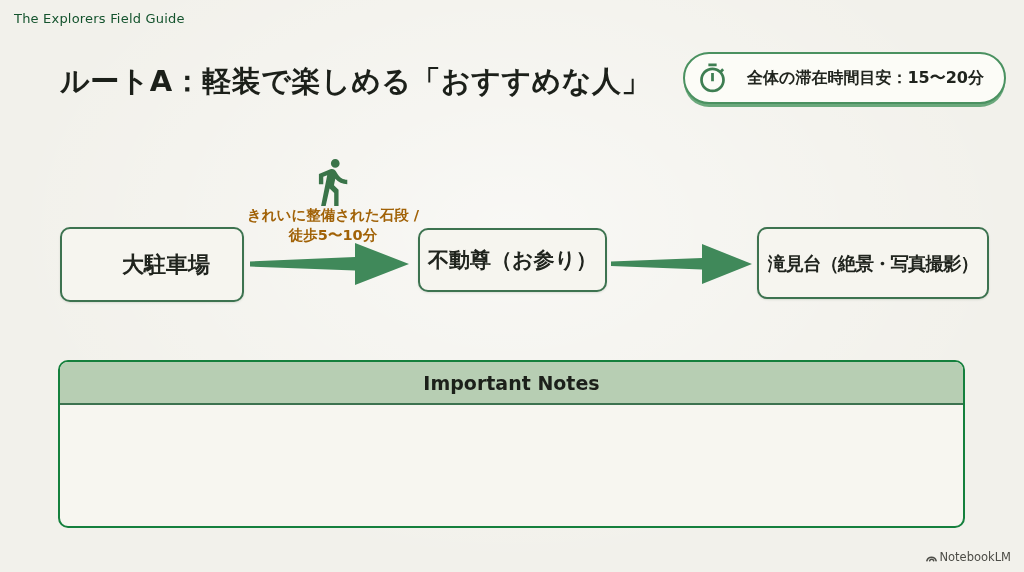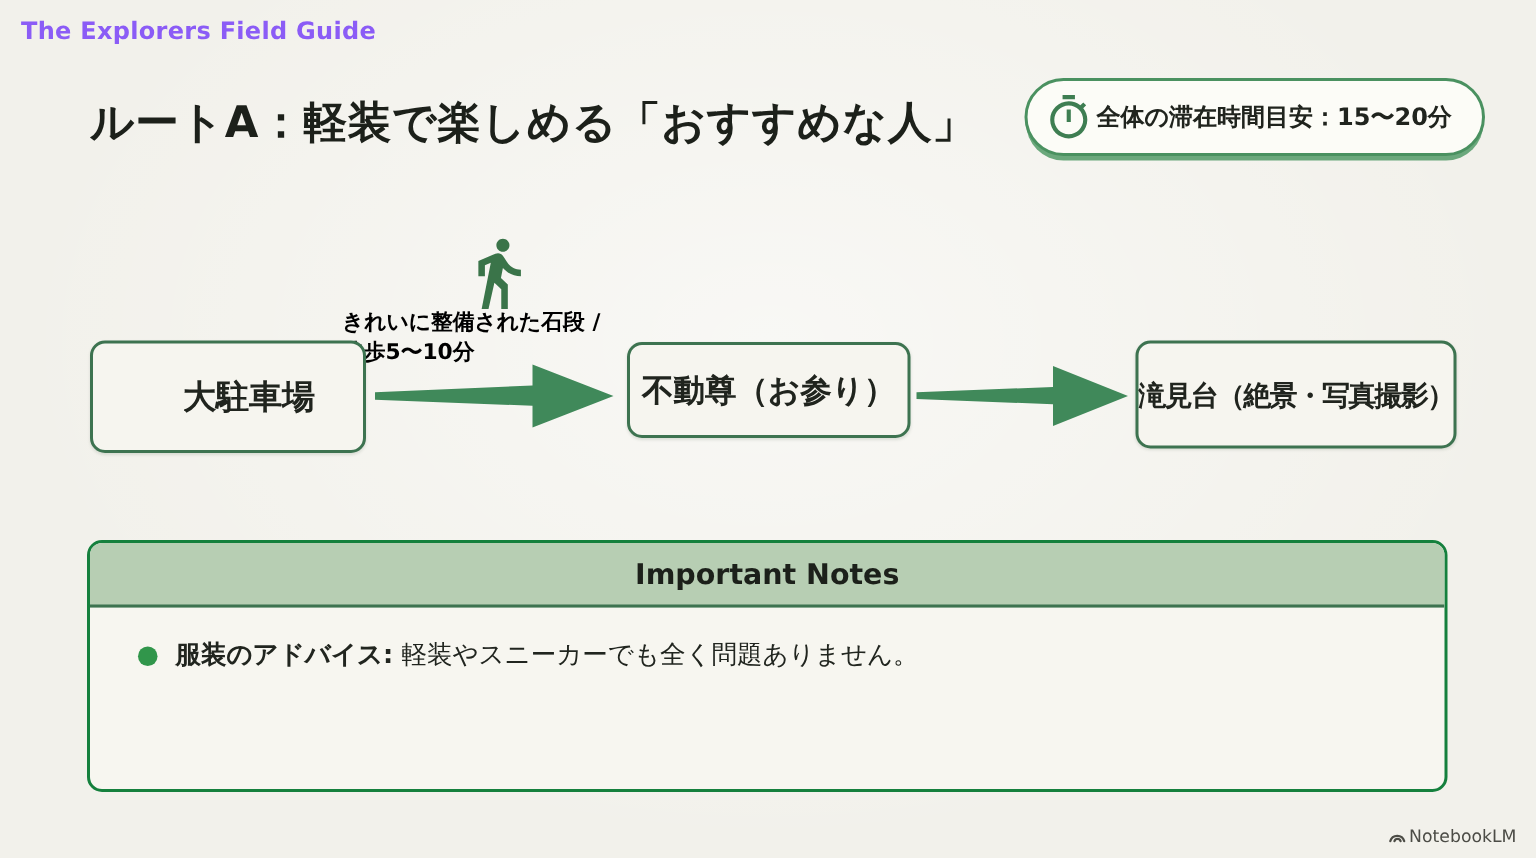--- a/index.html
+++ b/index.html
@@ -8,54 +8,54 @@
     position:relative;
     width:1024px; height:572px;
     background-color:#f2f1eb;
     background-image: radial-gradient(ellipse at 50% 40%, rgba(255,255,255,.5), rgba(0,0,0,0) 70%);
     font-family:"DejaVu Sans","Liberation Sans",sans-serif;
     color:#21251f;
     overflow:hidden;
   }
   .brand {
     position:absolute; left:14px; top:11px;
-    font-size:16px; font-weight:700; color:#8b5cf6; letter-spacing:.2px;
+    font-size:13px; font-weight:400; color:#14532d; letter-spacing:.2px;
   }
   .title {
     position:absolute; left:60px; top:62px;
     font-size:29px; font-weight:700; color:#1c201a; letter-spacing:.5px;
   }
   .badge {
     position:absolute; left:683px; top:52px; height:52px;
-    display:flex; align-items:center; gap:2px;
+    display:flex; align-items:center; gap:18px;
     padding:0 20px 0 11px;
     background:#fcfcf7;
     border:2px solid #4a9160;
     border-radius:27px;
     box-shadow:0 4px 0 -1px #6ba87c;
   }
   .badge-label { font-size:16px; font-weight:700; color:#20241e; white-space:nowrap; }
 
   .walk-icon { position:absolute; left:312px; top:158px; }
   .flow-caption {
     position:absolute; left:228px; top:205px; width:210px;
-    font-size:14.5px; font-weight:700; line-height:20px; color:#000000;
+    text-align:center; font-size:14.5px; font-weight:700; line-height:20px; color:#a16207;
   }
   .node {
     position:absolute;
     background:#f6f5ef;
     border:2px solid #3d7350;
     border-radius:10px;
     display:flex; align-items:center; justify-content:center;
     font-weight:700; color:#20241e; text-align:center;
     box-shadow:0 1px 2px rgba(60,90,60,.15);
   }
   .node-1 { left:60px;  top:227px; width:184px; height:75px; font-size:22px;padding-left:28px; }
   .node-2 { left:418px; top:228px; width:189px; height:64px; font-size:21px; }
-  .node-3 { left:757px; top:227px; width:214px; height:72px; font-size:18.5px; letter-spacing:-1px; }
+  .node-3 { left:757px; top:227px; width:232px; height:72px; font-size:18.5px; letter-spacing:-1px; }
   .arrow { position:absolute; }
   .arrow-1 { left:249px; top:239px; }
   .arrow-2 { left:610px; top:241px; }
 
   .notes {
     position:absolute; left:58px; top:360px; width:907px; height:168px;
     background:#f7f6f0;
     border:2px solid #15803d;
     border-radius:10px;
     overflow:hidden;
@@ -122,24 +122,20 @@
   <svg width="144" height="46" viewBox="0 0 144 46">
     <polygon fill="#40895a" points="1,20.5 92,17 92,3 142,23 92,43 92,28.5 1,25"></polygon>
   </svg>
 </div>
 
 <div class="node node-3">滝見台（絶景・写真撮影）</div>
 
 <div class="notes">
   <div class="notes-header">Important Notes</div>
   <div class="notes-body">
-    <div class="note-item">
-      <span class="note-dot"></span>
-      <span><span class="note-label">服装のアドバイス:</span><span class="note-text"> 軽装やスニーカーでも全く問題ありません。</span></span>
-    </div>
   </div>
 </div>
 
 <div class="footer">
   <span style="display:flex">
     <svg width="13" height="13" viewBox="0 0 14 14" fill="none" stroke="#4c4c46" stroke-width="1.6" stroke-linecap="round">
       <path d="M2 10.5 A5.2 5.2 0 0 1 12 10.5"></path>
       <path d="M5 10.5 A2.3 2.3 0 0 1 9.4 10.5"></path>
     </svg>
   </span>

